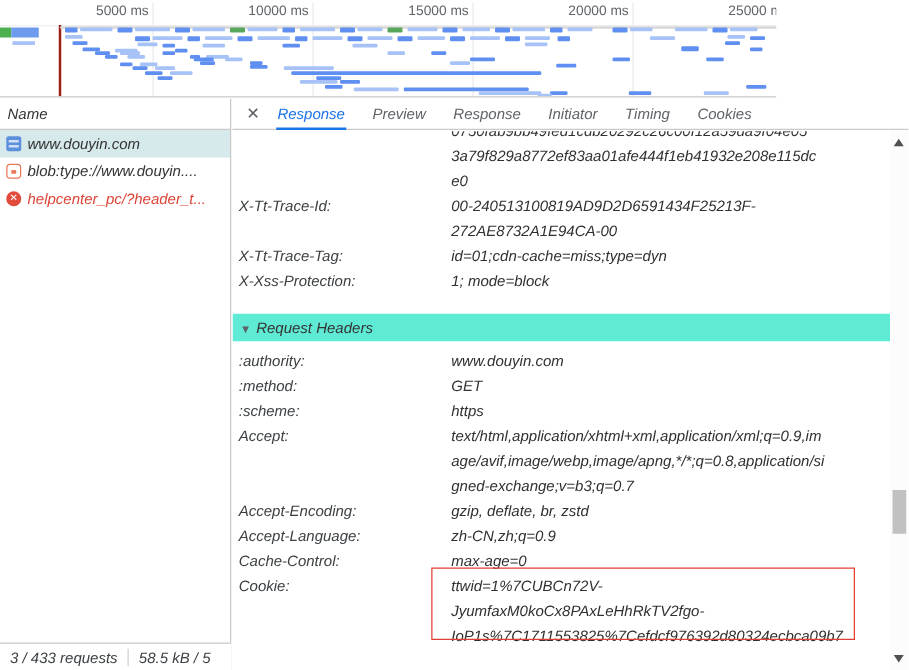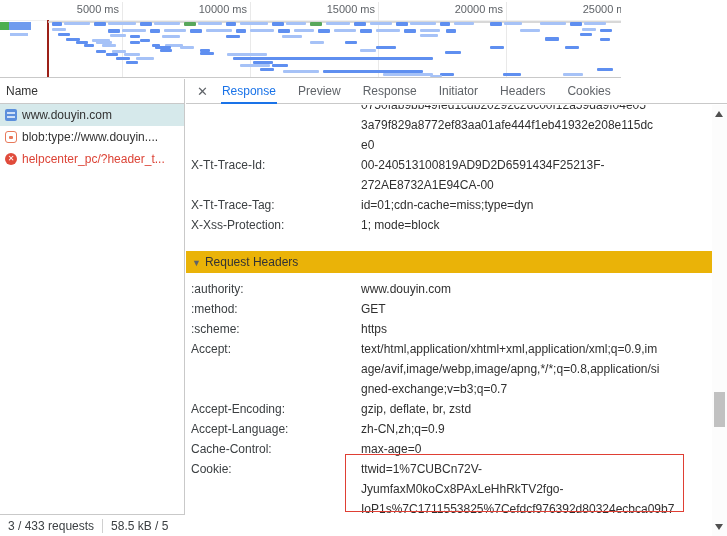--- a/index.html
+++ b/index.html
@@ -18,21 +18,21 @@
   .wbar.b { background:#5f8ff0; }
   .wbar.t { background:#a6c2f7; }
   .wbar.g { background:#58a75c; }
   .wbar.y { background:#d8d8d8; }
   #load-line { position:absolute; left:47px; top:20px; width:2px; height:57px; background:#9c2018; }
   #mini-green { position:absolute; left:0; top:22px; width:9px; height:8px; background:#4caf50; }
   #mini-blue  { position:absolute; left:9px; top:22px; width:22px; height:8px; background:#6f9bee; }
   #mini-dash  { position:absolute; left:10px; top:33px; width:18px; height:3px; background:#a6c2f7; }
 
   
-  #main { position:absolute; left:0; top:79px; width:706px; height:457px; }
+  #main { position:absolute; left:0; top:79px; width:706px; height:457px;font-style:italic; }
 
   
   #left-panel { position:absolute; left:0; top:0; width:185px; height:457px;
     border-right:1px solid #c9c9c9; background:#fff; }
   #name-header { height:25px; line-height:25px; padding-left:6px; font-size:12px; color:#333;
     border-bottom:1px solid #c9c9c9; background:#fff; }
   .req-row { height:22px; display:flex; align-items:center; font-size:12px; color:#333;
     white-space:nowrap; overflow:hidden; padding-left:5px; cursor:default; }
   .req-row.selected { background:#d6e9eb; }
   .req-row.error { color:#dc4437; }
@@ -63,21 +63,21 @@
 
   #hcontent { position:absolute; left:0; top:26px; width:541px; height:431px; overflow:hidden;
     font-size:12px; color:#303030; }
   #hflow { margin-top:-10px; padding-left:5px; }
   .hrow { display:flex; line-height:20px; }
   .hkey { width:170px; flex:0 0 170px; color:#3c4043; white-space:nowrap; }
   .hval { width:330px; flex:0 0 330px; position:relative; }
   .hline { white-space:nowrap; line-height:20px; }
   .spacer16 { height:16px; } .spacer6 { height:6px; }
   #section-bar { height:22px; line-height:22px; margin-left:-5px; width:527px;
-    background:#eab308; color:#333; padding-left:6px; }
+    background:#5eead4; color:#333; padding-left:6px; }
   #section-bar .tri { font-size:9px; color:#5f6368; margin-right:4px; }
   #red-box { position:absolute; left:-16px; top:-5px; width:339px; height:58px;
     border:1.5px solid #df3f34; pointer-events:none; }
 
   
   #vscroll { position:absolute; right:0; top:26px; width:15px; height:431px; background:#fcfcfc; }
   #vscroll .arrow { position:absolute; left:3px; width:0; height:0;
     border-left:4.5px solid transparent; border-right:4.5px solid transparent; }
   #arrow-up { top:6px; border-bottom:6px solid #505050; }
   #arrow-down { bottom:6px; border-top:6px solid #505050; }
@@ -241,21 +241,21 @@
     </div>
 
     <div id="right-panel">
       <div id="tab-bar">
         <span id="close-x">✕</span>
         <span id="tabs-host" style="display:flex">
             <span class="tab active">Response</span>
             <span class="tab">Preview</span>
             <span class="tab">Response</span>
             <span class="tab">Initiator</span>
-            <span class="tab">Headers</span>
+            <span class="tab">Timing</span>
             <span class="tab">Cookies</span>
           </span>
       </div>
 
       <div id="hcontent">
         <div id="hflow">
             <div class="hrow">
               <div class="hkey"></div>
               <div class="hval">
                 <div class="hline">0750fab9bb49fed1cdb20292c26c00f12a59da9f04e05</div>

